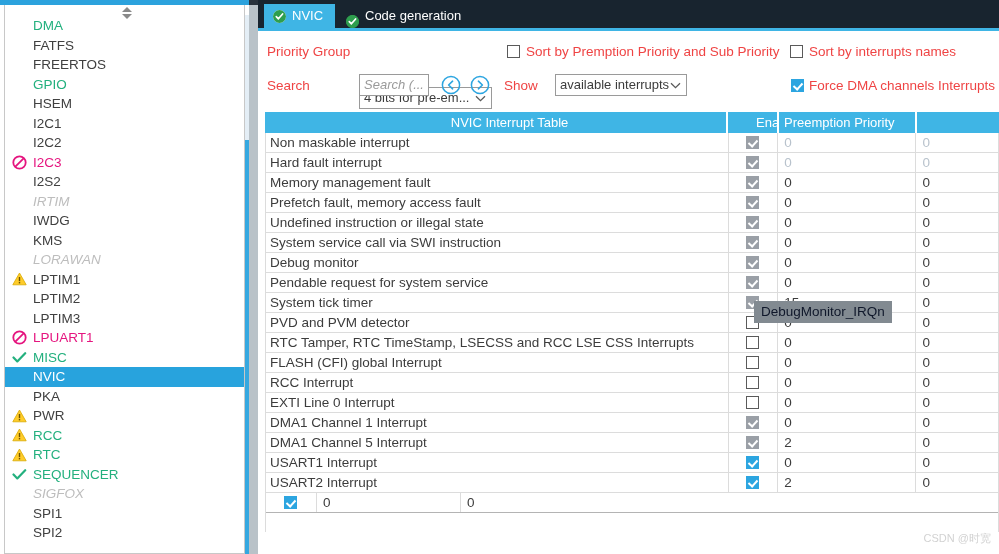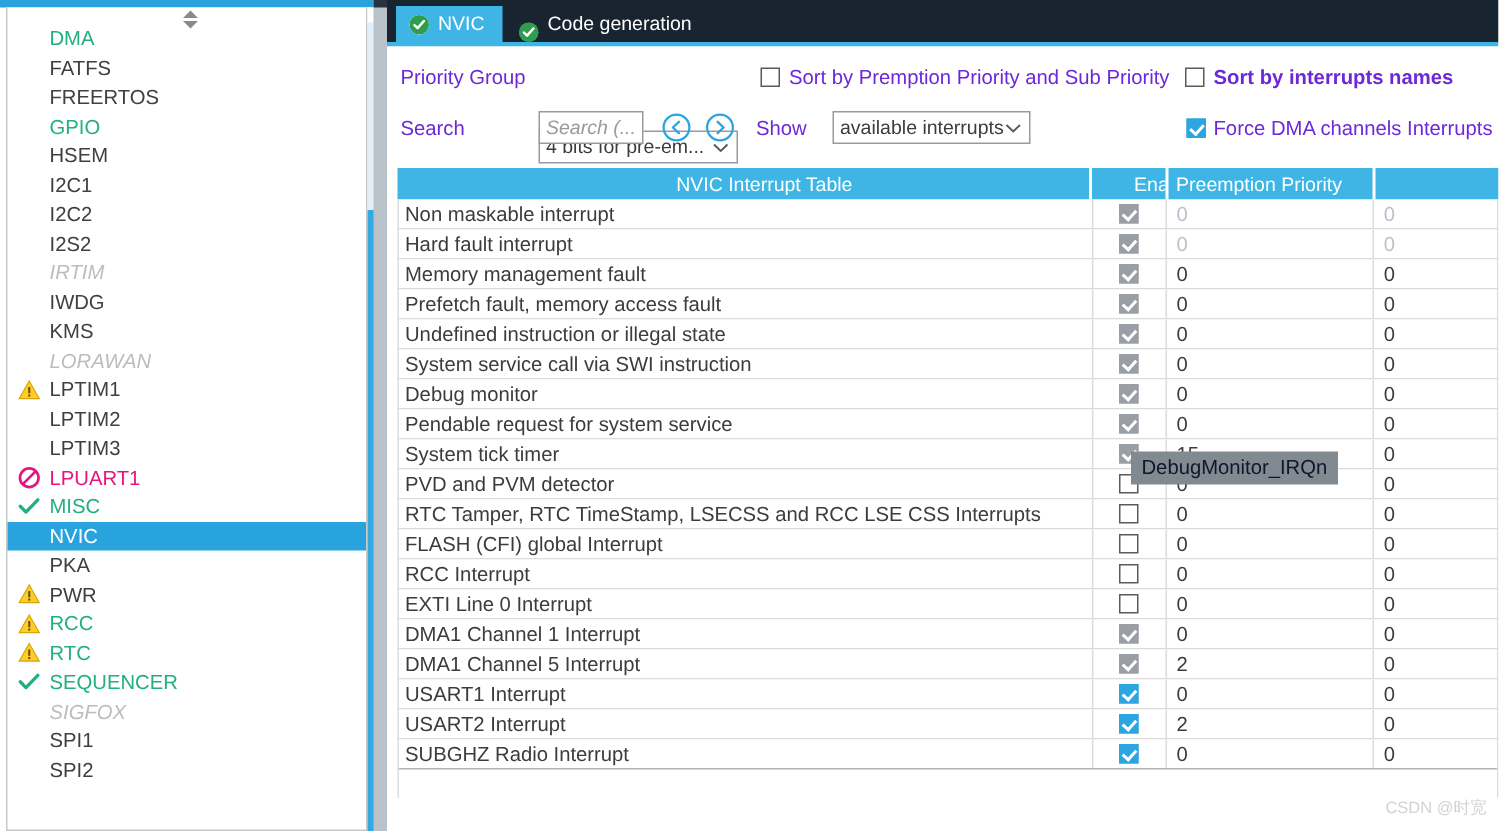--- a/index.html
+++ b/index.html
@@ -78,21 +78,21 @@
   .tab-dot{
     width:13px;height:13px;border-radius:50%;background:#2e9e4e;
     display:flex;align-items:center;justify-content:center;flex:0 0 auto;
   }
   .tab.active .tab-dot{background:#ffffff;}
   .tab-dot svg{display:block;}
   .tabbar-underline{position:absolute;left:0;top:28px;width:741px;height:3px;background:#3fb5e5;}
 
   
   .toolbar{position:absolute;left:0;top:31px;width:741px;height:79px;background:#ffffff;}
-  .tlabel{position:absolute;font-size:13.5px;color:#6d28d9;white-space:nowrap;}
+  .tlabel{position:absolute;font-size:13.5px;color:#ef4444;white-space:nowrap;}
   .combo{
     position:absolute;box-sizing:border-box;height:22px;
     border:1px solid #9a9a9a;background:#ffffff;
     font-size:13px;color:#3c3c3c;line-height:20px;padding-left:4px;
     white-space:nowrap;overflow:hidden;
   }
   .combo .carat{
     position:absolute;right:5px;top:0;height:20px;display:flex;align-items:center;
   }
   .txtinput{
@@ -175,20 +175,26 @@
     </div>
 
     <div class="side-list" id="side-list">
         <div class="side-item green"><span>DMA</span></div>
         <div class="side-item"><span>FATFS</span></div>
         <div class="side-item"><span>FREERTOS</span></div>
         <div class="side-item green"><span>GPIO</span></div>
         <div class="side-item"><span>HSEM</span></div>
         <div class="side-item"><span>I2C1</span></div>
         <div class="side-item"><span>I2C2</span></div>
+        <div class="side-item pink"><span class="side-ico">
+            <svg width="15" height="15" viewBox="0 0 15 15">
+              <circle cx="7.5" cy="7.5" r="6.2" fill="none" stroke="#e5157f" stroke-width="1.8"></circle>
+              <path d="M3.1 11.9 L11.9 3.1" stroke="#e5157f" stroke-width="1.8"></path>
+            </svg>
+          </span><span>I2C3</span></div>
         <div class="side-item"><span>I2S2</span></div>
         <div class="side-item gray"><span>IRTIM</span></div>
         <div class="side-item"><span>IWDG</span></div>
         <div class="side-item"><span>KMS</span></div>
         <div class="side-item gray"><span>LORAWAN</span></div>
         <div class="side-item"><span class="side-ico">
             <svg width="15" height="14" viewBox="0 0 15 14">
               <path d="M7.5 1 L14.2 12.8 L0.8 12.8 Z" fill="#ffcc29" stroke="#d8a800" stroke-width="0.8"></path>
               <rect x="6.8" y="5" width="1.4" height="4.2" fill="#6b5200"></rect>
               <rect x="6.8" y="10" width="1.4" height="1.4" fill="#6b5200"></rect>
@@ -283,21 +289,21 @@
           <svg width="11" height="7" viewBox="0 0 11 7">
               <path d="M1 1.3 L5.5 5.6 L10 1.3" stroke="#5a5a5a" stroke-width="1.3" fill="none"></path>
             </svg>
         </span>
       </div>
 
       <div class="cbx" style="left:249px;top:14px;"></div>
       <span class="tlabel" style="left:268px;top:13px;">Sort by Premption Priority and Sub Priority</span>
 
       <div class="cbx" style="left:532px;top:14px;"></div>
-      <span class="tlabel" style="left:551px;top:13px;font-weight:bold;">Sort by interrupts names</span>
+      <span class="tlabel" style="left:551px;top:13px;">Sort by interrupts names</span>
 
       <span class="tlabel" style="left:9px;top:47px;">Search</span>
 
       <div class="txtinput" style="left:101px;top:43px;width:70px;">
         <span>Search (...</span>
       </div>
 
       <div class="navbtn" style="left:183px;top:44px;">
         <svg width="20" height="20" viewBox="0 0 20 20">
             <circle cx="10" cy="10" r="8.6" fill="none" stroke="#2ca5e0" stroke-width="1.5"></circle>
@@ -472,21 +478,20 @@
           </div>
           <div class="trow">
             <div class="td c0">USART2 Interrupt</div>
             <div class="td c1">
               <span class="rcbx on"></span>
             </div>
             <div class="td c2">2</div>
             <div class="td c3">0</div>
           </div>
           <div class="trow tbl-bottom-border">
-            <div class="td c0">SUBGHZ Radio Interrupt</div>
             <div class="td c1">
               <span class="rcbx on"></span>
             </div>
             <div class="td c2">0</div>
             <div class="td c3">0</div>
           </div>
         </div>
     </div>
     <div class="tbl-frame-left"></div>
     <div class="tbl-frame-right"></div>

